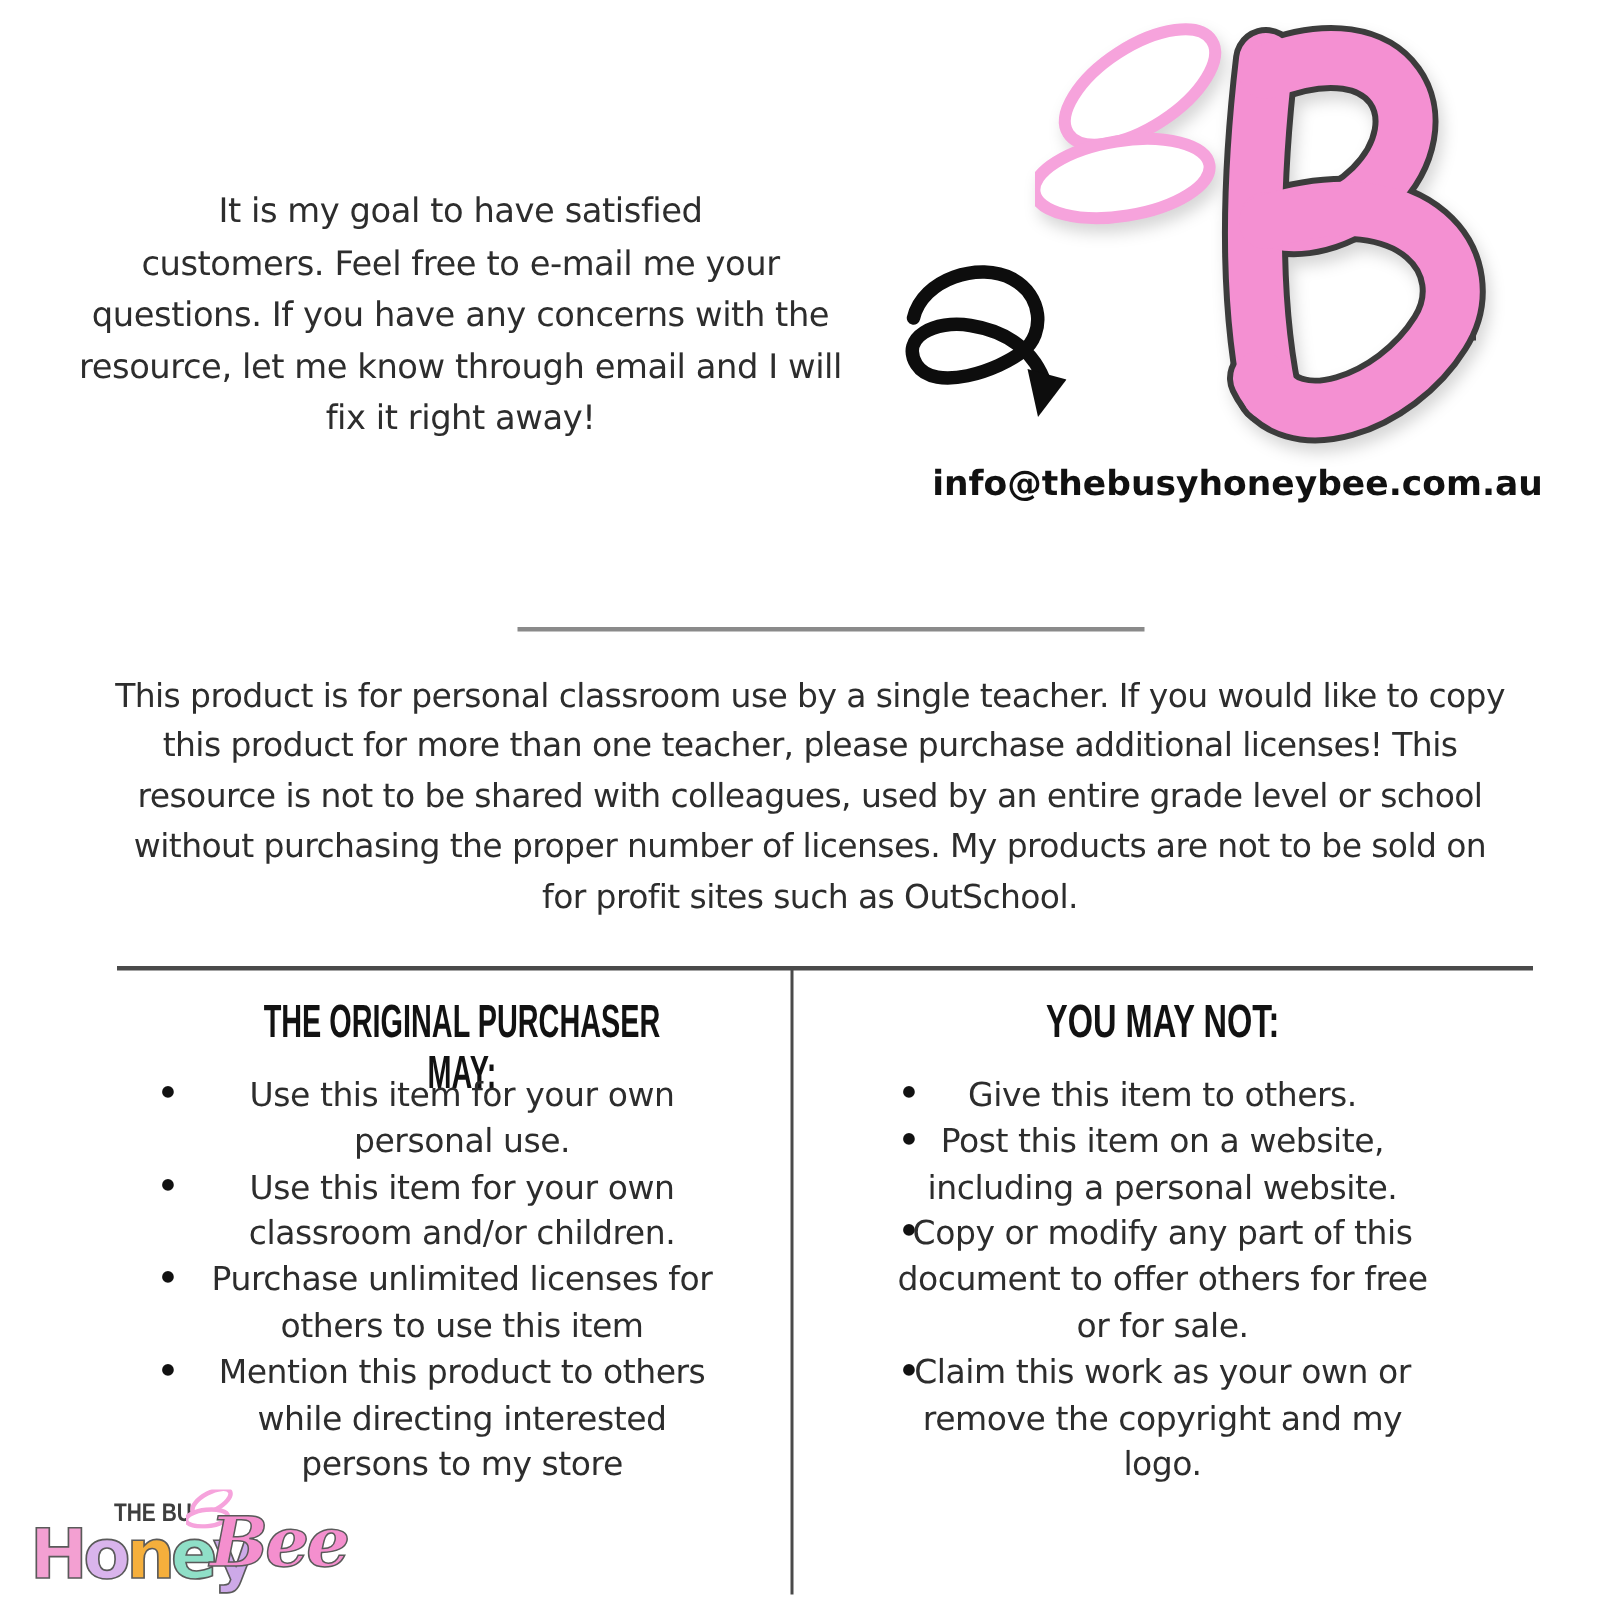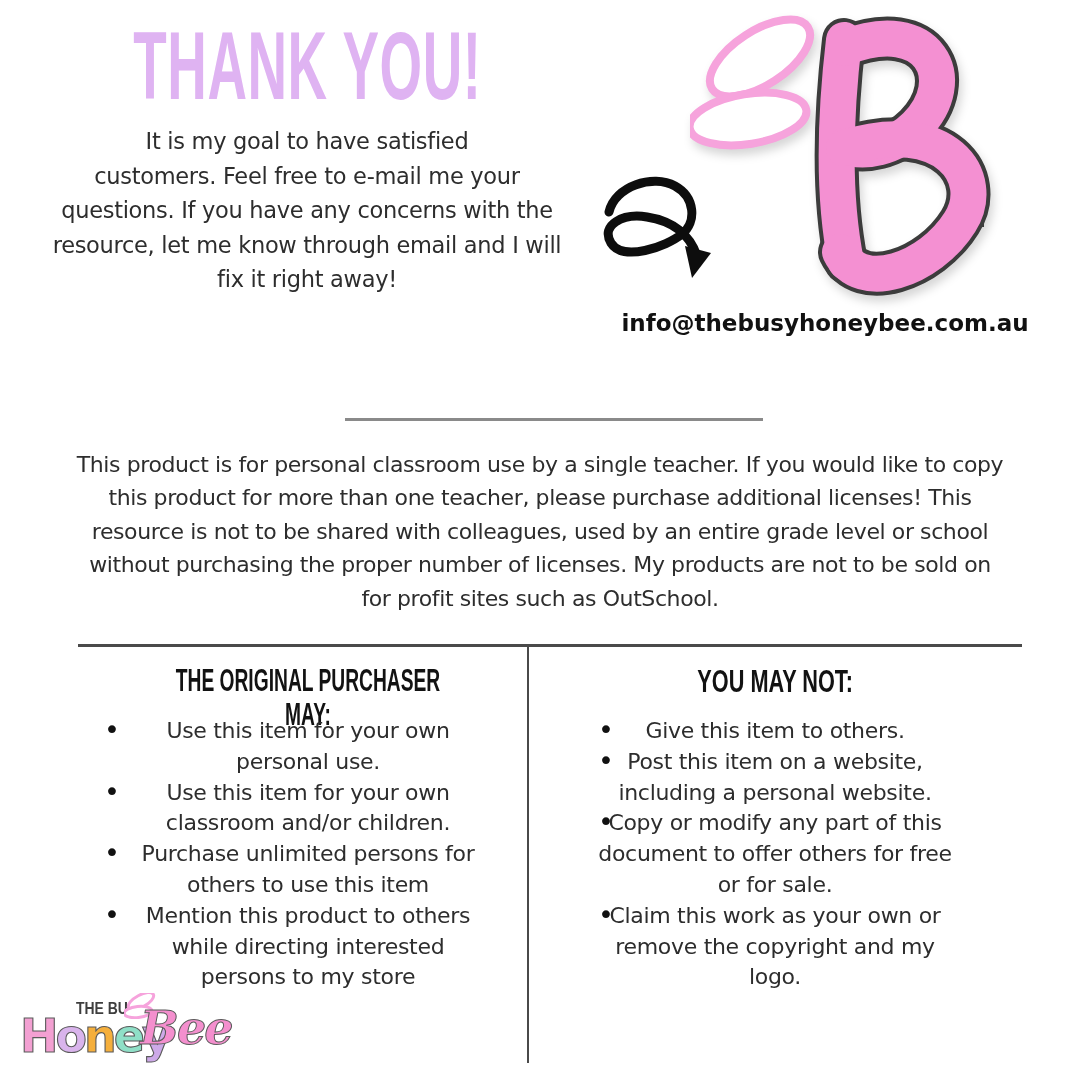--- a/index.html
+++ b/index.html
@@ -62,23 +62,20 @@
   .bee-word{position:absolute;left:120px;top:8px;font-size:46px;font-weight:700;
             font-style:italic;font-family:"DejaVu Serif",serif;color:#f48fce;
             -webkit-text-stroke:1px #5a5a5a;letter-spacing:-2px;}
   .brand-wings{position:absolute;left:104px;top:0px;}
 </style>
 </head>
 <body>
 
 <div class="page">
 
-  <div class="abs thankyou">
-    <span class="cond">THANK YOU!</span>
-  </div>
 
   <div class="abs intro center pre">It is my goal to have satisfied
 customers. Feel free to e-mail me your
 questions. If you have any concerns with the
 resource, let me know through email and I will
 fix it right away!</div>
 
   <div class="abs arrow">
     <svg width="118" height="120" viewBox="0 0 118 120" aria-hidden="true">
       <path d="M 16,40 C 22,14 60,2 82,14 C 102,25 104,50 89,62 C 73,75 30,90 18,71 C 7,53 30,41 54,45 C 80,49 97,63 104,84" fill="none" stroke="#0d0d0d" stroke-width="9" stroke-linecap="round"></path>
@@ -124,21 +121,21 @@
   <div class="abs vline"></div>
 
   <div class="abs col-heading left">
     <span class="cond">THE ORIGINAL PURCHASER MAY:</span>
   </div>
   <ul class="abs bullets left">
     <li>Use this item for your own
 personal use.</li>
     <li>Use this item for your own
 classroom and/or children.</li>
-    <li>Purchase unlimited persons for
+    <li>Purchase unlimited licenses for
 others to use this item</li>
     <li>Mention this product to others
 while directing interested
 persons to my store</li>
   </ul>
 
   <div class="abs col-heading right">
     <span class="cond">YOU MAY NOT:</span>
   </div>
   <ul class="abs bullets right">

